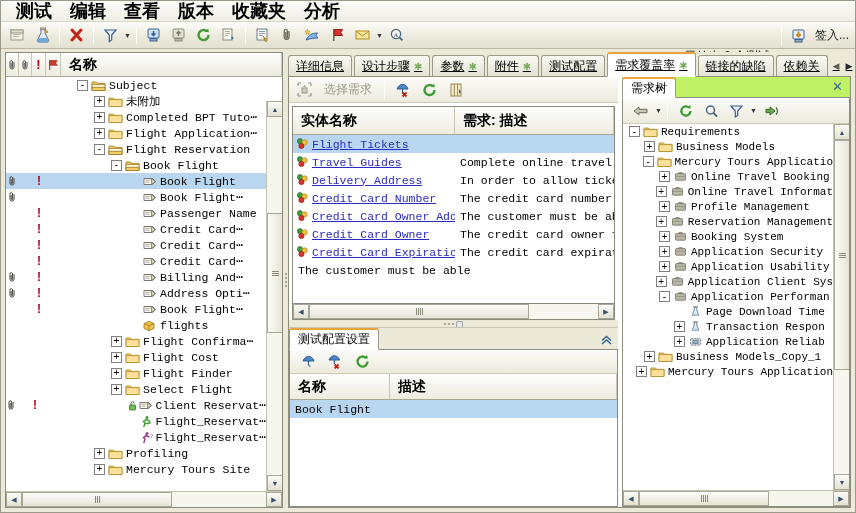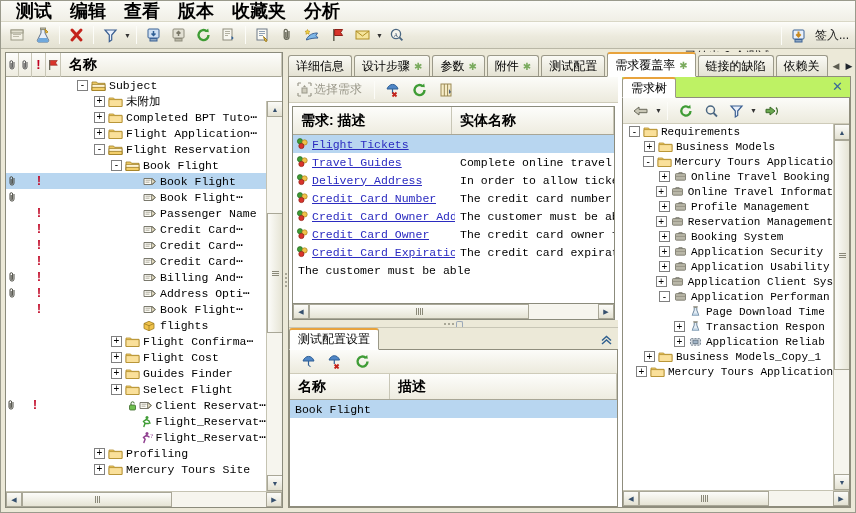--- a/index.html
+++ b/index.html
@@ -200,20 +200,21 @@
     min-width: 0;
   }
 
   
   .tabstrip {
     height: 25px;
     display: flex; align-items: flex-end;
     border-bottom: 1px solid #8f8d7d;
     background: #ece9d8;
     position: relative;
+    text-decoration: underline;
   }
   .tab {
     height: 21px;
     display: flex; align-items: center;
     padding: 0 7px;
     margin-right: 2px;
     background: linear-gradient(to bottom,#fafaf5,#e4e2d3);
     border: 1px solid #9b9989;
     border-bottom: none;
     border-radius: 3px 3px 0 0;
@@ -257,21 +258,21 @@
     height: 26px;
     background: linear-gradient(to bottom,#fcfcf9,#eceadd);
     border-bottom: 1px solid #cecbb9;
     display: flex; align-items: center; padding-left:4px;
   }
   .ct-btn {
     height:22px; display:flex;align-items:center;justify-content:center;
     padding: 0 3px; margin:0 1px; border:1px solid transparent;border-radius:2px;
     cursor:default; font-size:12px; color:#9a988a;
   }
-  .ct-btn.lbl { padding: 0 6px 0 2px; gap:2px;}
+  .ct-btn.lbl { padding: 0 6px 0 2px; gap:12px;}
 
   .grid-wrap { flex:1; display:flex;flex-direction:column; min-height:0; padding:3px 3px 0 3px;}
   .grid-box { flex:1; border:1px solid #8b8b7c; background:#fff; display:flex;flex-direction:column; min-height:0;}
   .grid-head {
     height: 28px; display:flex;
     background: linear-gradient(to bottom,#fdfdfb 0%,#eeece0 100%);
     border-bottom: 1px solid #a8a696;
   }
   .gh {
     display:flex;align-items:center; padding-left:8px;
@@ -835,21 +836,21 @@
               <div class="col-bang"></div>
               <div class="col-flag"></div>
               <span class="t-indent" style="width: 51px;"></span>
               <span class="t-exp">+</span>
               <span class="t-icon">
                 <svg width="15" height="13" viewBox="0 0 15 13">
                   <path d="M1 3h4.6l1 1.3H14v7.2H1z" fill="#f3cf6b" stroke="#b08c2a" stroke-width=".8"></path>
                   <path d="M1 4.6h13v6.9H1z" fill="#fae09a" stroke="#b08c2a" stroke-width=".8"></path>
                 </svg>
               </span>
-              <span class="t-label">Guides Finder</span>
+              <span class="t-label">Flight Finder</span>
             </div>
             <div class="trow">
               <div class="col-clip"></div>
               <div class="col-clip2"></div>
               <div class="col-bang"></div>
               <div class="col-flag"></div>
               <span class="t-indent" style="width: 51px;"></span>
               <span class="t-exp">+</span>
               <span class="t-icon">
                 <svg width="15" height="13" viewBox="0 0 15 13">
@@ -1060,22 +1061,22 @@
                   <rect x="3" y="2" width="10" height="12" fill="#f6ecc8" stroke="#9b8a55"></rect>
                   <path d="M6.3 2v12M9.6 2v12" stroke="#9b8a55"></path>
                   <path d="M11 7v5l2-2z" fill="#4a5f7a"></path>
                 </svg>
               </div>
             </div>
 
             <div class="grid-wrap">
               <div class="grid-box">
                 <div class="grid-head">
+                  <div class="gh" style="width:162px">实体名称</div>
                   <div class="gh" style="flex:1">需求: 描述</div>
-                  <div class="gh" style="width:162px">实体名称</div>
                 </div>
                 <div class="grid-body" id="cov-rows">
                     <div class="grow sel">
                       <div class="gc-name">
                         <span>
                           <svg width="13" height="12" viewBox="0 0 13 12">
                             <circle cx="4" cy="3.2" r="2.6" fill="#3f9c35" stroke="#2a6b22" stroke-width=".7"></circle>
                             <circle cx="8.6" cy="4.4" r="2.6" fill="#f0c24b" stroke="#a8821c" stroke-width=".7"></circle>
                             <circle cx="5.4" cy="8" r="2.6" fill="#d9342b" stroke="#8f2019" stroke-width=".7"></circle>
                           </svg>

